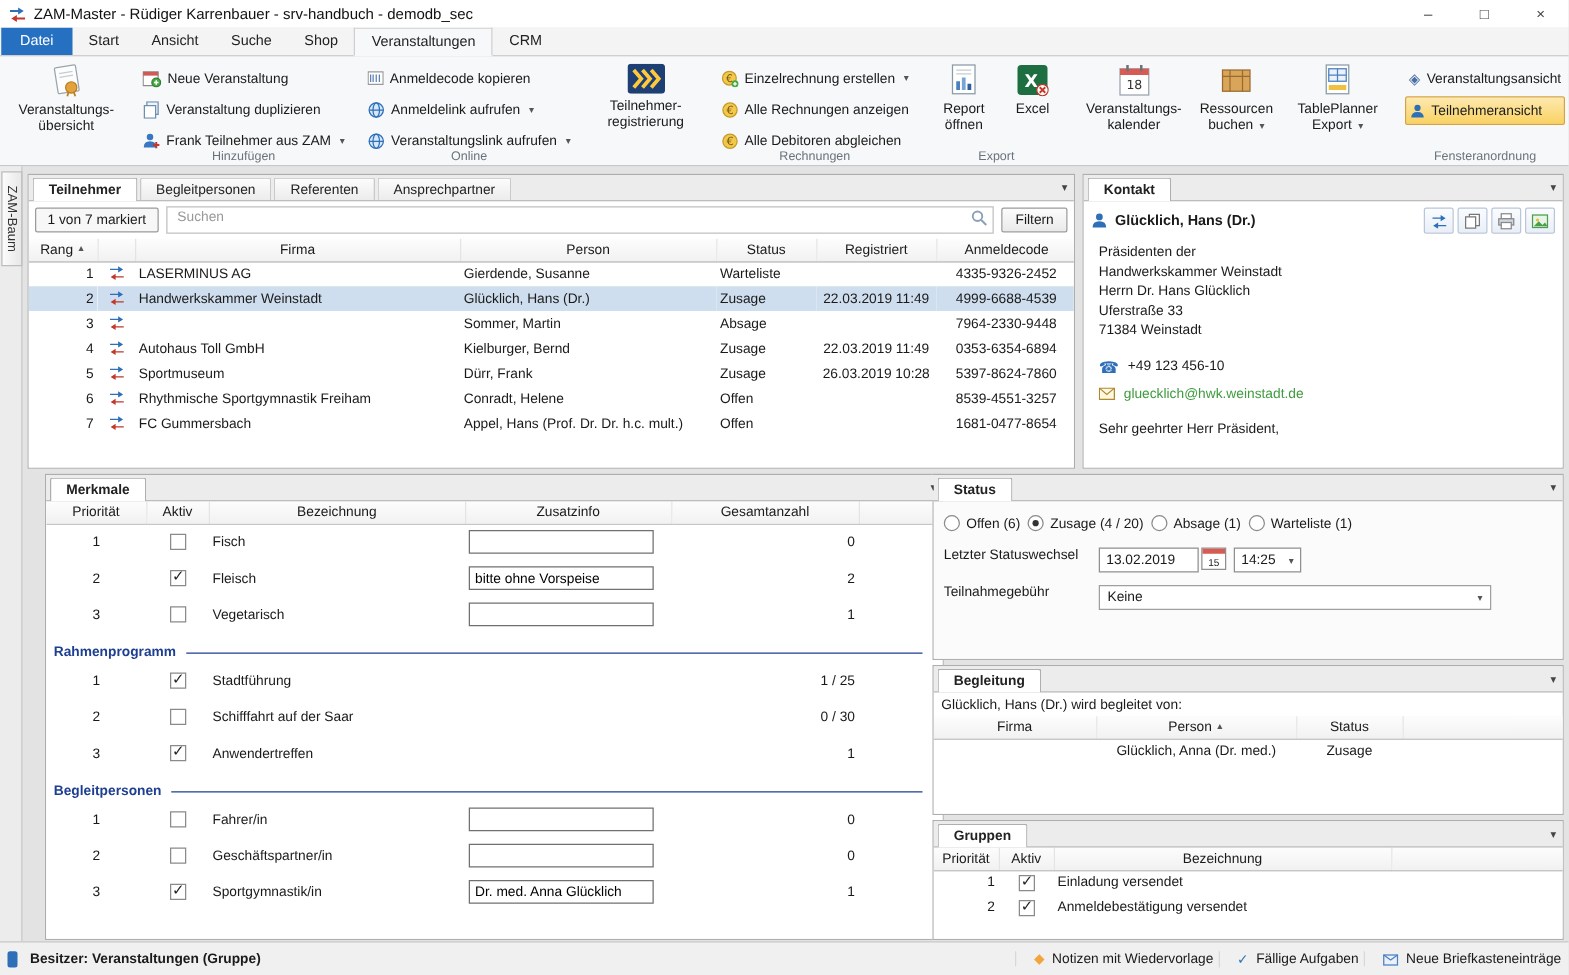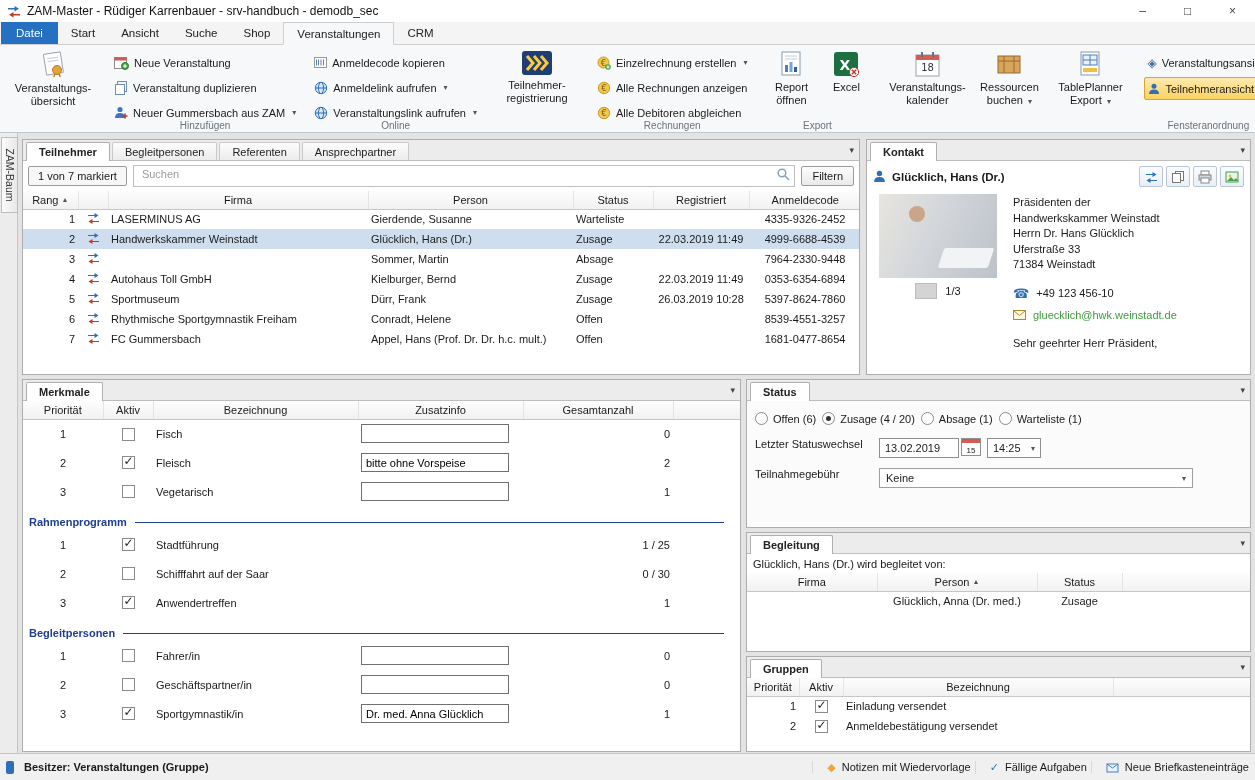--- a/index.html
+++ b/index.html
@@ -42,21 +42,21 @@
   
   .panel{position:absolute;display:flex;flex-direction:column;background:#fff;border:1px solid #aeaeae;box-sizing:border-box}
   .pstrip{height:20px;background:#ececec;border-bottom:1px solid #bdbdbd;display:flex;align-items:stretch;position:relative;padding-left:3px;flex:none;overflow:visible;z-index:2}
   .ptab{display:flex;align-items:center;padding:0 12px;color:#222;border:1px solid #c9c9c9;border-bottom:none;background:linear-gradient(#fcfcfc,#ececec);margin:2px 2px 0 0;border-radius:2px 2px 0 0}
   .ptab.active{background:#fff;font-weight:bold;margin:2px 2px -1px 0;position:relative;z-index:3;border-color:#aeaeae}
   .strip-dd{position:absolute;right:5px;top:6px;font-size:9px;color:#444;line-height:1}
   .pcontent{flex:1;overflow:hidden;background:#fff;position:relative}
 
   .p-participants{left:22px;top:139px;width:838px;height:236px}
   .p-kontakt{left:866px;top:139px;width:385px;height:236px}
-  .p-merkmale{left:22px;top:379px;width:719px;height:373px}
+  .p-merkmale{left:36px;top:379px;width:719px;height:373px}
   .p-status{left:746px;top:379px;width:505px;height:149px}
   .p-begleitung{left:746px;top:532px;width:505px;height:120px}
   .p-gruppen{left:746px;top:656px;width:505px;height:96px}
 
   
   .ptoolbar{display:flex;align-items:center;gap:6px;padding:4px 5px;height:30px;box-sizing:border-box}
   .marked-box{border:1px solid #9b9b9b;background:#f7f7f7;padding:3px 9px;border-radius:2px;white-space:nowrap}
   .search-wrap{flex:1;display:flex;align-items:center;border:1px solid #c0c0c0;background:#fff;height:22px;padding:0 4px 5px 6px;box-sizing:border-box}
   .search-input{flex:1;border:none;outline:none;font:inherit;color:#333;background:transparent}
   .search-input::placeholder{color:#999}
@@ -205,21 +205,21 @@
         <span>Veranstaltung duplizieren</span>
       </div>
       <div class="rbtn-s">
         <span class="icn">
           <svg width="14" height="14" viewBox="0 0 14 14">
               <circle cx="6" cy="3.5" r="2.6" fill="#3a77c2"></circle>
               <path d="M1 12 Q1 7 6 7 Q11 7 11 12 Z" fill="#3a77c2"></path>
               <path d="M11 7.5 V12.5 M8.5 10 H13.5" stroke="#c0392b" stroke-width="1.6"></path>
             </svg>
         </span>
-        <span>Neuer Gummersbach aus ZAM</span>
+        <span>Frank Teilnehmer aus ZAM</span>
         <span class="dd">▾</span>
       </div>
     </div>
     <div class="glabel">Hinzufügen</div>
   </div>
   <div class="rdiv"></div>
 
   <div class="rgroup">
     <div class="rsmalls">
       <div class="rbtn-s">
@@ -599,27 +599,20 @@
         <div class="kbtn">
           <svg width="14" height="14" viewBox="0 0 14 14">
               <rect x="1" y="2" width="12" height="10" fill="#e8f4e8" stroke="#4a9e4a"></rect>
               <circle cx="5" cy="6" r="1.2" fill="#e8b931"></circle>
               <path d="M2 11 L6 7 L9 10 L11 8 L13 11 Z" fill="#4a9e4a"></path>
             </svg>
         </div>
       </div>
     </div>
     <div class="k-body">
-      <div class="photo-col">
-        <div class="photo"></div>
-        <div class="photo-nav">
-          <span class="nav-box"></span>
-          <span>1/3</span>
-        </div>
-      </div>
       <div class="k-right">
         <div>Präsidenten der</div>
         <div>Handwerkskammer Weinstadt</div>
         <div>Herrn Dr. Hans Glücklich</div>
         <div>Uferstraße 33</div>
         <div>71384 Weinstadt</div>
         <div class="k-rows">
           <div class="k-row">
             <span class="ic-phone">☎</span>
             <span>+49 123 456-10</span>

